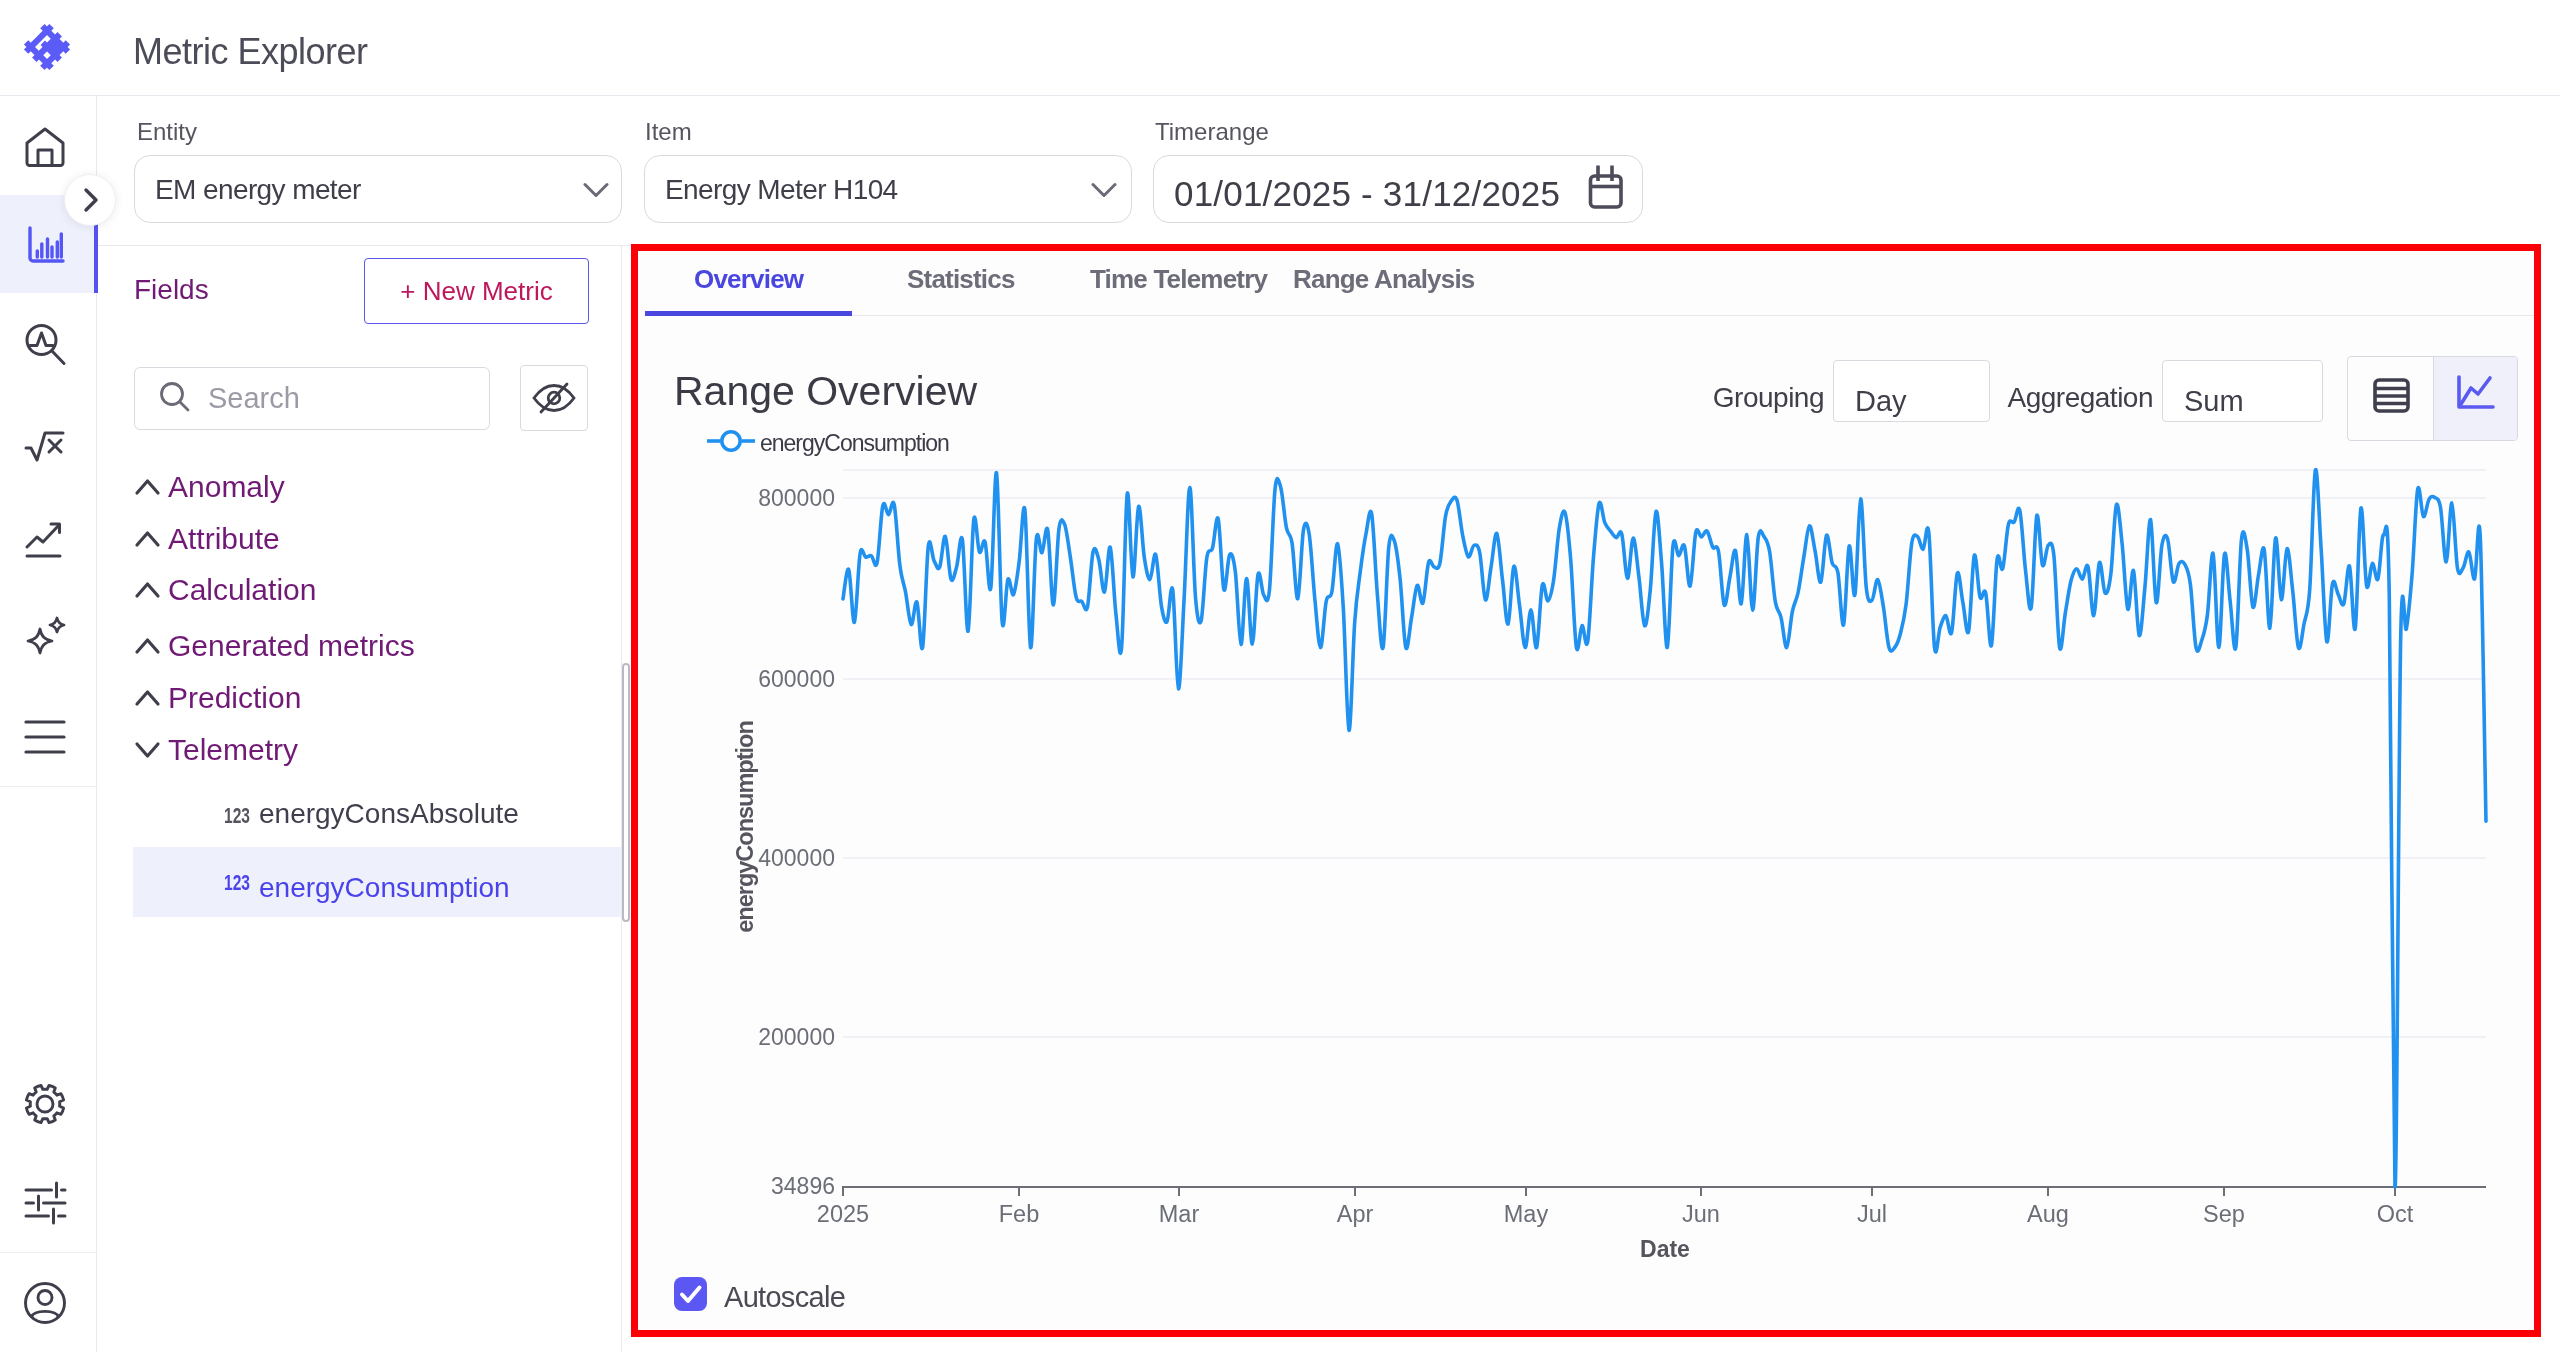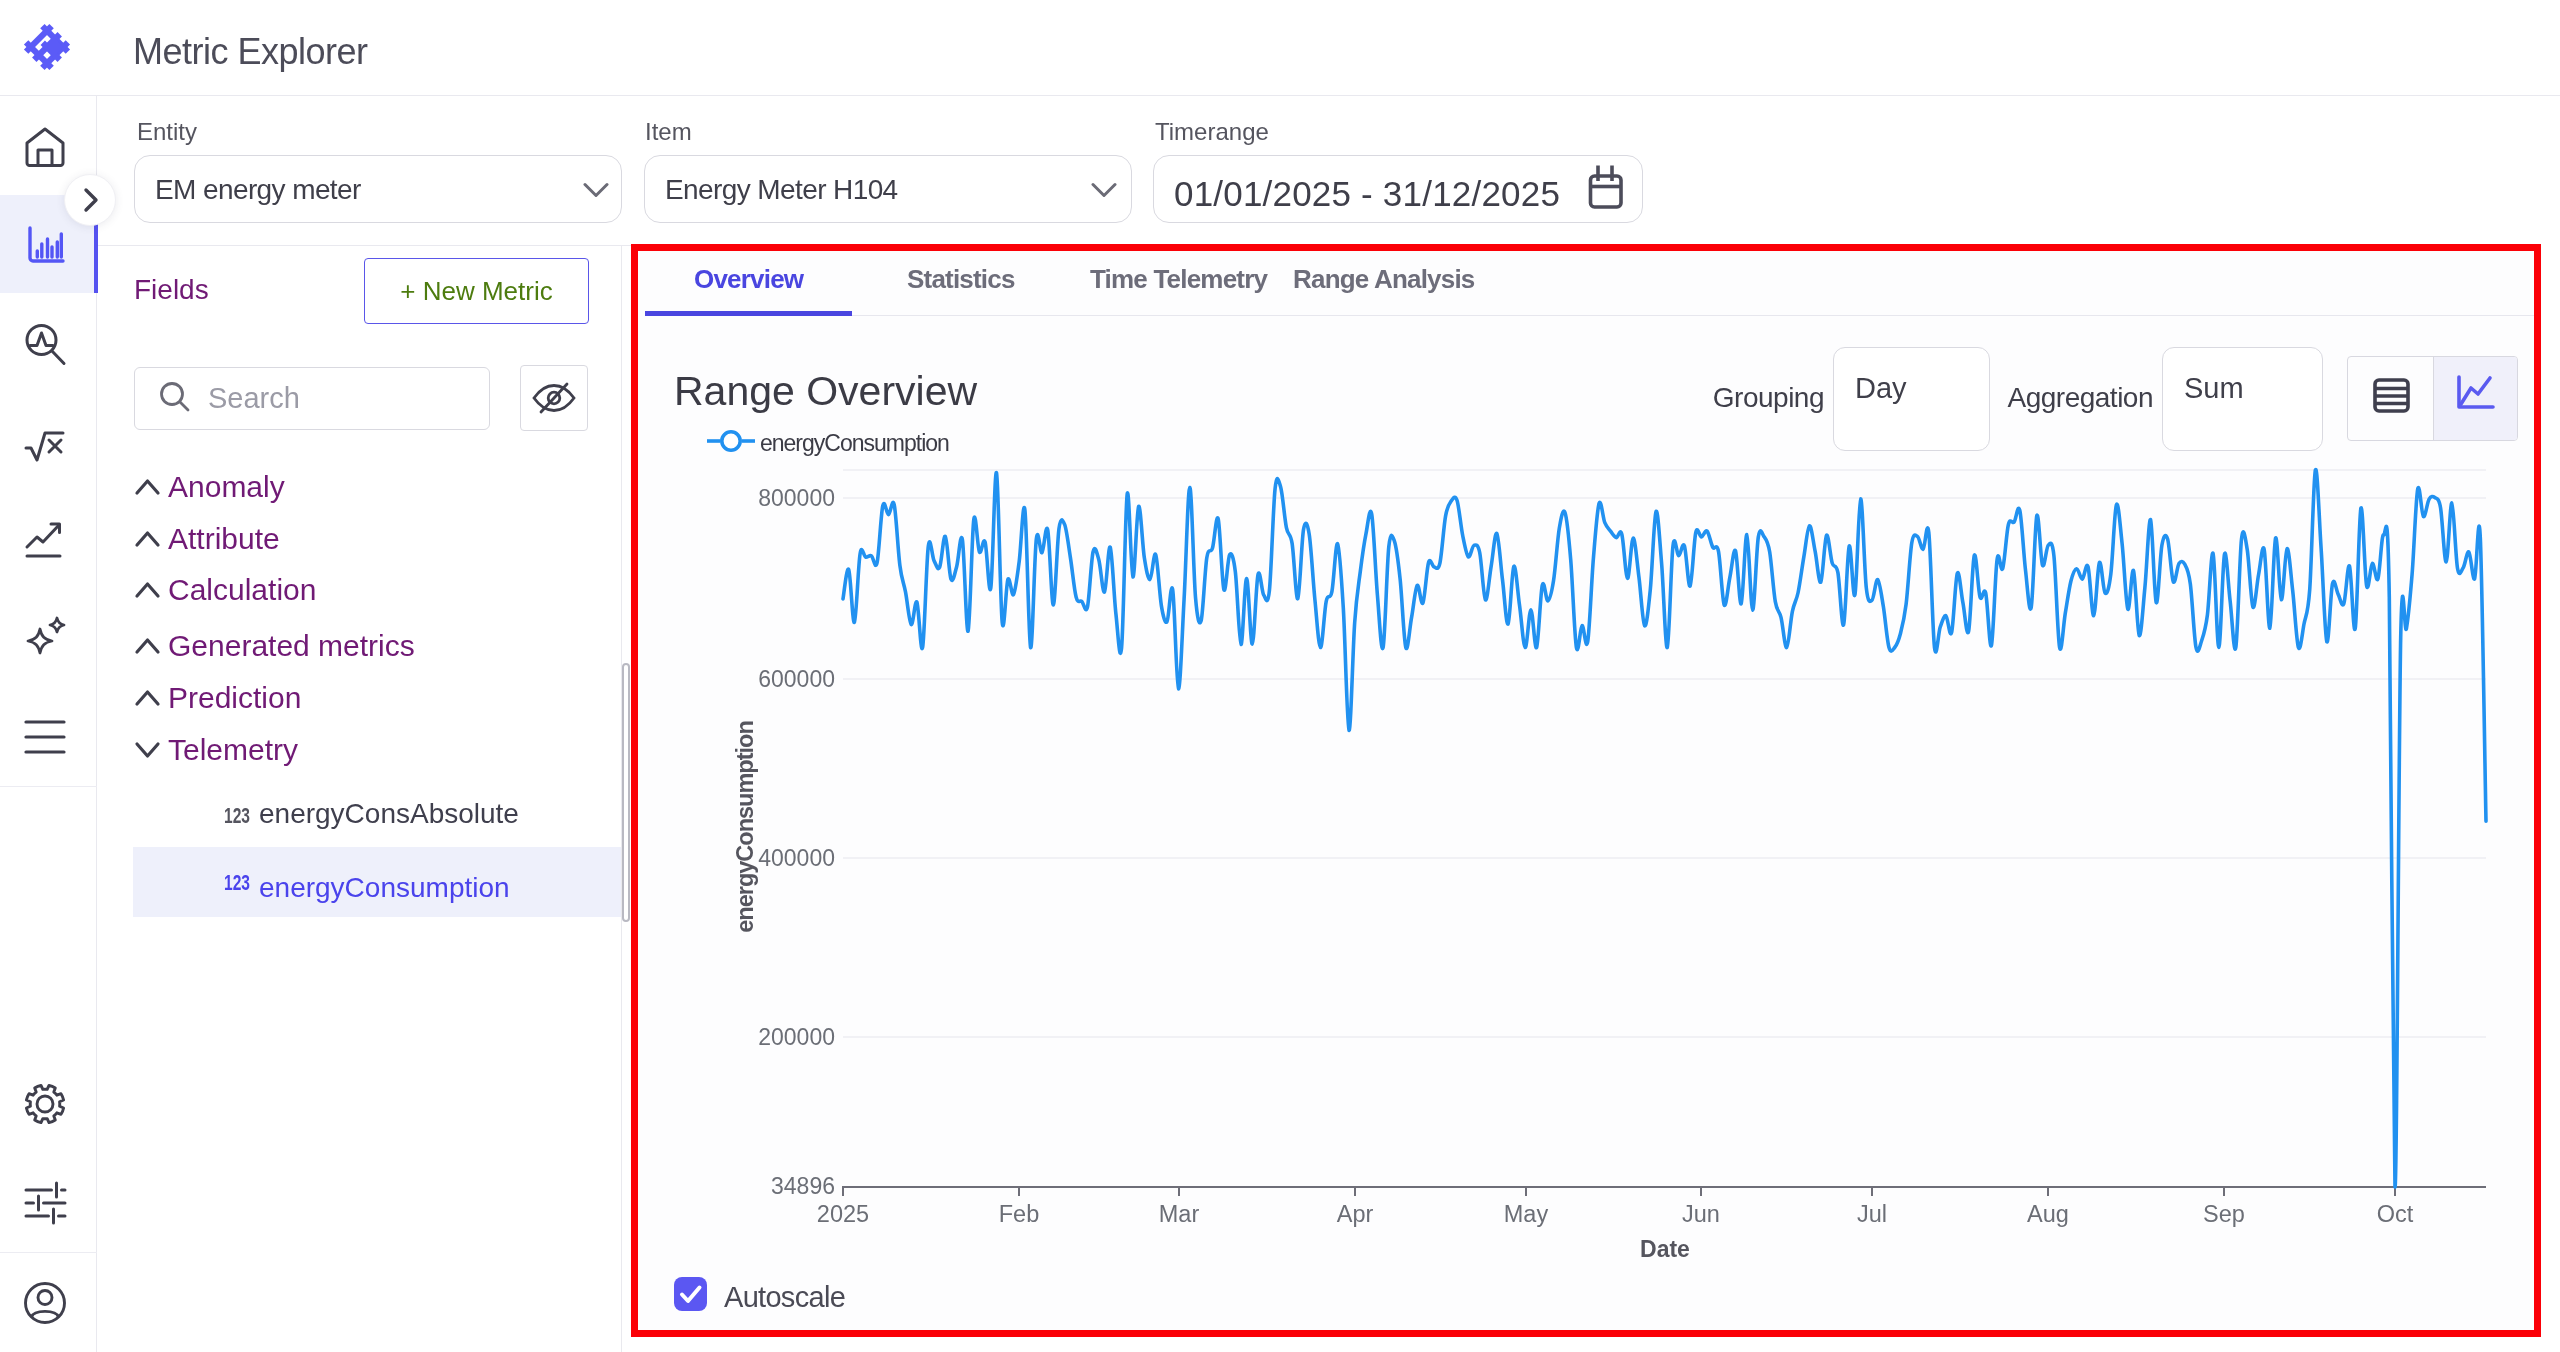--- a/index.html
+++ b/index.html
@@ -16,38 +16,38 @@
 .sep { position:absolute; left:0; width:97px; height:1px; background:#ececf2; z-index:5; }
 #expander { position:absolute; left:64px; top:174px; width:52px; height:52px; border-radius:50%;
   background:#fff; border:1px solid #f0f0f4; box-shadow:0 1px 8px rgba(60,60,90,.10); z-index:6; }
 .label { position:absolute; font-size:24px; color:#55555f; }
 .selbox { position:absolute; top:155px; height:68px; background:#fff;
   border:1px solid #d9d9e0; border-radius:16px; }
 .selbox .txt { position:absolute; left:20px; top:18px; font-size:28px; letter-spacing:-0.6px; color:#3f3f4a; }
 .fieldlbl { position:absolute; font-size:30px; color:#701a75; }
 .subitem { position:absolute; font-size:28px; color:#3f3f4d; }
 #newmetric { position:absolute; left:364px; top:258px; width:225px; height:66px;
-  border:1px solid #5a56e9; border-radius:4px; font-size:26px; color:#4d7c0f;
+  border:1px solid #5a56e9; border-radius:4px; font-size:26px; color:#be185d;
   text-align:center; line-height:64px; background:#fff; }
 #searchbox { position:absolute; left:134px; top:367px; width:356px; height:63px;
   border:1px solid #d9d9e0; border-radius:6px; background:#fff; }
 #searchbox span { position:absolute; left:73px; top:14px; font-size:29px; color:#9b9ba6; }
 #eyebtn { position:absolute; left:520px; top:365px; width:68px; height:66px;
   border:1px solid #d9d9e0; border-radius:4px; background:#fff; }
 #selrow { position:absolute; left:133px; top:847px; width:489px; height:70px; background:#eef0fb; }
 #redbox { position:absolute; left:631px; top:244px; width:1910px; height:1093px;
   border:7px solid #fb0007; background:#fdfdfe; z-index:3; }
 .tab { position:absolute; top:264px; font-size:26px; font-weight:700; letter-spacing:-0.8px; color:#6d6d7a; z-index:4; }
 #tabline { position:absolute; left:852px; top:315px; width:1682px; height:1px; background:#e7e7ee; z-index:4; }
 #tabunder { position:absolute; left:645px; top:311px; width:207px; height:5px; background:#4a46e0; z-index:4; }
 #mtitle { position:absolute; left:674px; top:368px; font-size:41px; color:#3b3b45; z-index:4; }
 #legendtxt { position:absolute; left:760px; top:430px; font-size:23px; letter-spacing:-1px; color:#3c3c46; z-index:4; }
 .grplbl { position:absolute; top:382px; font-size:28px; letter-spacing:-0.5px; color:#3f3f4a; z-index:4; }
-.sel2 { position:absolute; top:347px; height:104px; background:#fff;
-  border:1px solid #d9d9e0; border-radius:12px; z-index:4; }
+.sel2 { position:absolute; top:360px; height:62px; background:#fff;
+  border:1px solid #d9d9e0; border-radius:4px; z-index:4; }
 .sel2 .txt { position:absolute; left:21px; top:24px; font-size:29px; color:#3f3f4a; }
 #btngrp { position:absolute; left:2347px; top:356px; width:171px; height:85px;
   border:1px solid #d8d8e0; border-radius:4px; overflow:hidden; z-index:4; }
 #btnchart { position:absolute; left:85px; top:0; width:86px; height:85px;
   background:#f0f0fa; border-left:1px solid #d8d8e0; }
 #autolbl { position:absolute; left:724px; top:1281px; font-size:29px; letter-spacing:-0.7px; color:#4a4a55; z-index:4; }
 #chk { position:absolute; left:674px; top:1277px; width:33px; height:34px;
   border-radius:8px; background:#5b57f2; z-index:4; }
 svg text { font-family:"Liberation Sans", sans-serif; }
 </style>

